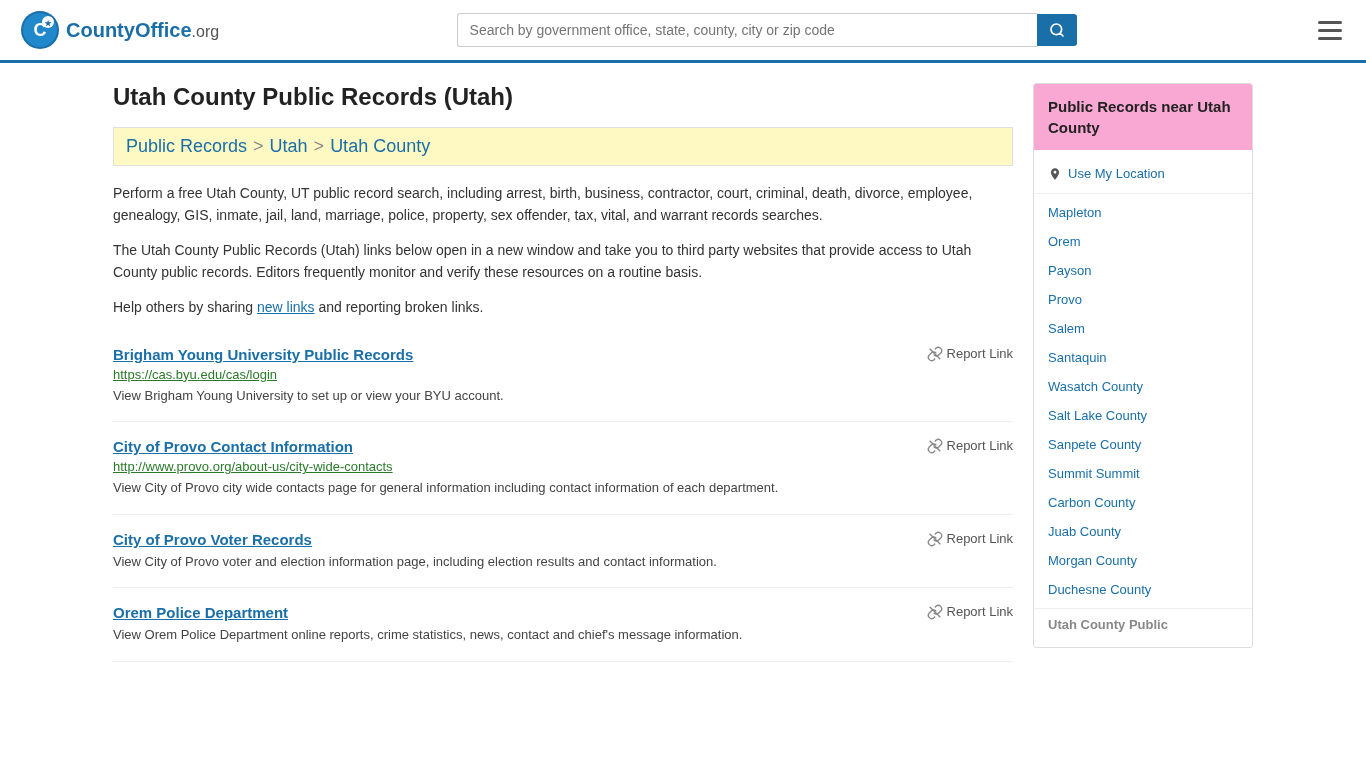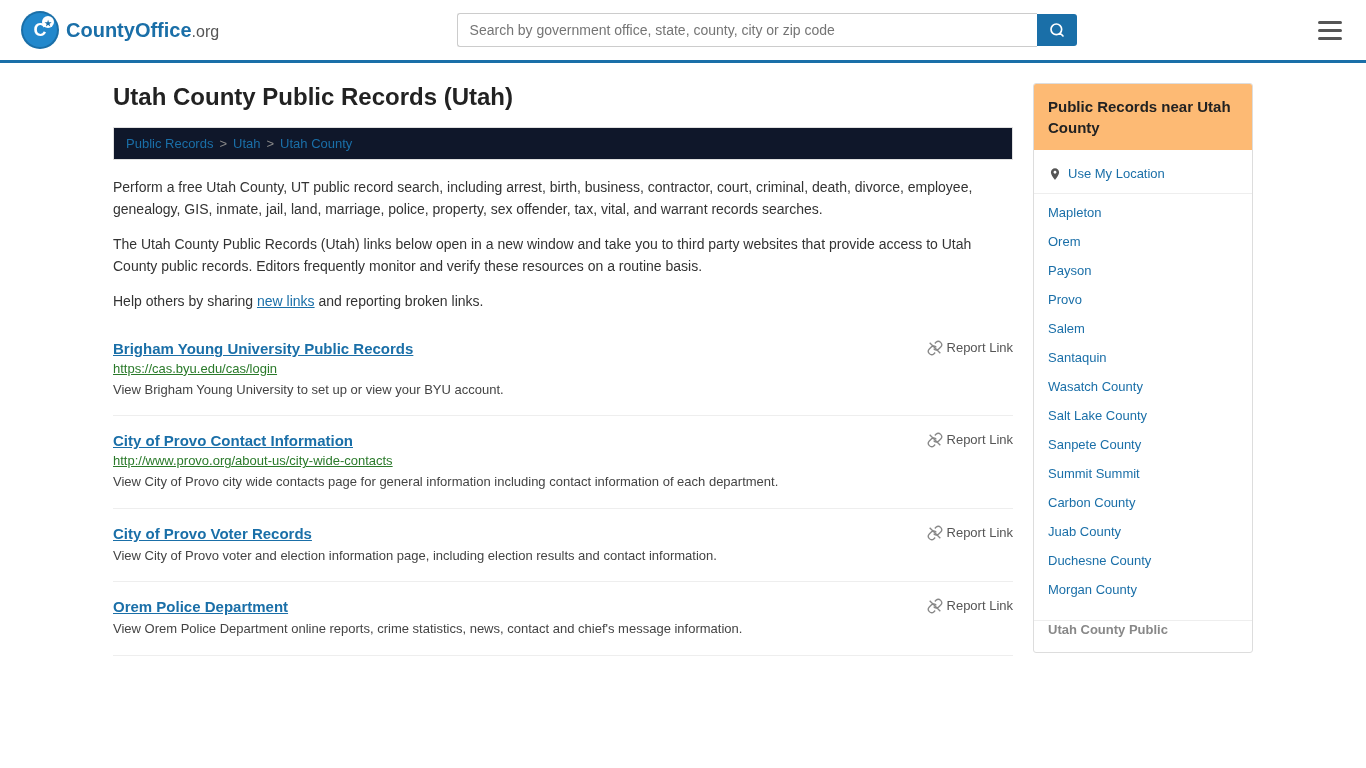--- a/index.html
+++ b/index.html
@@ -81,24 +81,24 @@
     .content {
       flex: 1;
     }
     .page-title {
       font-size: 24px;
       font-weight: bold;
       color: #222;
       margin-bottom: 16px;
     }
     .breadcrumb {
-      background: #0f172a;
+      background: #fef9c3;
       padding: 8px 12px;
       border: 1px solid #e0e0e0;
-      font-size: 13px;
+      font-size: 18px;
       margin-bottom: 16px;
       display: flex;
       gap: 6px;
       align-items: center;
     }
     .breadcrumb a {
       color: #1a6fa8;
       text-decoration: none;
     }
     .breadcrumb .sep { color: #888; }
@@ -157,21 +157,21 @@
     .sidebar {
       width: 220px;
       flex-shrink: 0;
     }
     .sidebar-box {
       border: 1px solid #ddd;
       border-radius: 3px;
       overflow: hidden;
     }
     .sidebar-title {
-      background: #fdba74;
+      background: #f9a8d4;
       padding: 12px 14px;
       font-size: 15px;
       font-weight: bold;
       color: #222;
       line-height: 1.4;
     }
     .sidebar-content {
       padding: 8px 0;
     }
     .sidebar-location-btn {
@@ -337,20 +337,20 @@
             <a class="sidebar-link" href="#">Payson</a>
             <a class="sidebar-link" href="#">Provo</a>
             <a class="sidebar-link" href="#">Salem</a>
             <a class="sidebar-link" href="#">Santaquin</a>
             <a class="sidebar-link" href="#">Wasatch County</a>
             <a class="sidebar-link" href="#">Salt Lake County</a>
             <a class="sidebar-link" href="#">Sanpete County</a>
             <a class="sidebar-link" href="#">Summit Summit</a>
             <a class="sidebar-link" href="#">Carbon County</a>
             <a class="sidebar-link" href="#">Juab County</a>
+            <a class="sidebar-link" href="#">Morgan County</a>
             <a class="sidebar-link" href="#">Duchesne County</a>
-            <a class="sidebar-link" href="#">Morgan County</a>
-            <a class="sidebar-link" href="#" style="color: rgb(136, 136, 136); border-top: 1px solid rgb(238, 238, 238); margin-top: 16px; padding-top: 1px; font-weight: bold; font-size: 13px;">Utah County Public</a>
+            <a class="sidebar-link" href="#" style="color: rgb(136, 136, 136); border-top: 1px solid rgb(238, 238, 238); margin-top: 4px; padding-top: 8px; font-weight: bold; font-size: 13px;">Utah County Public</a>
           </div>
       </div>
     </div>
   </aside>
 </div>
 
 </body></html>

